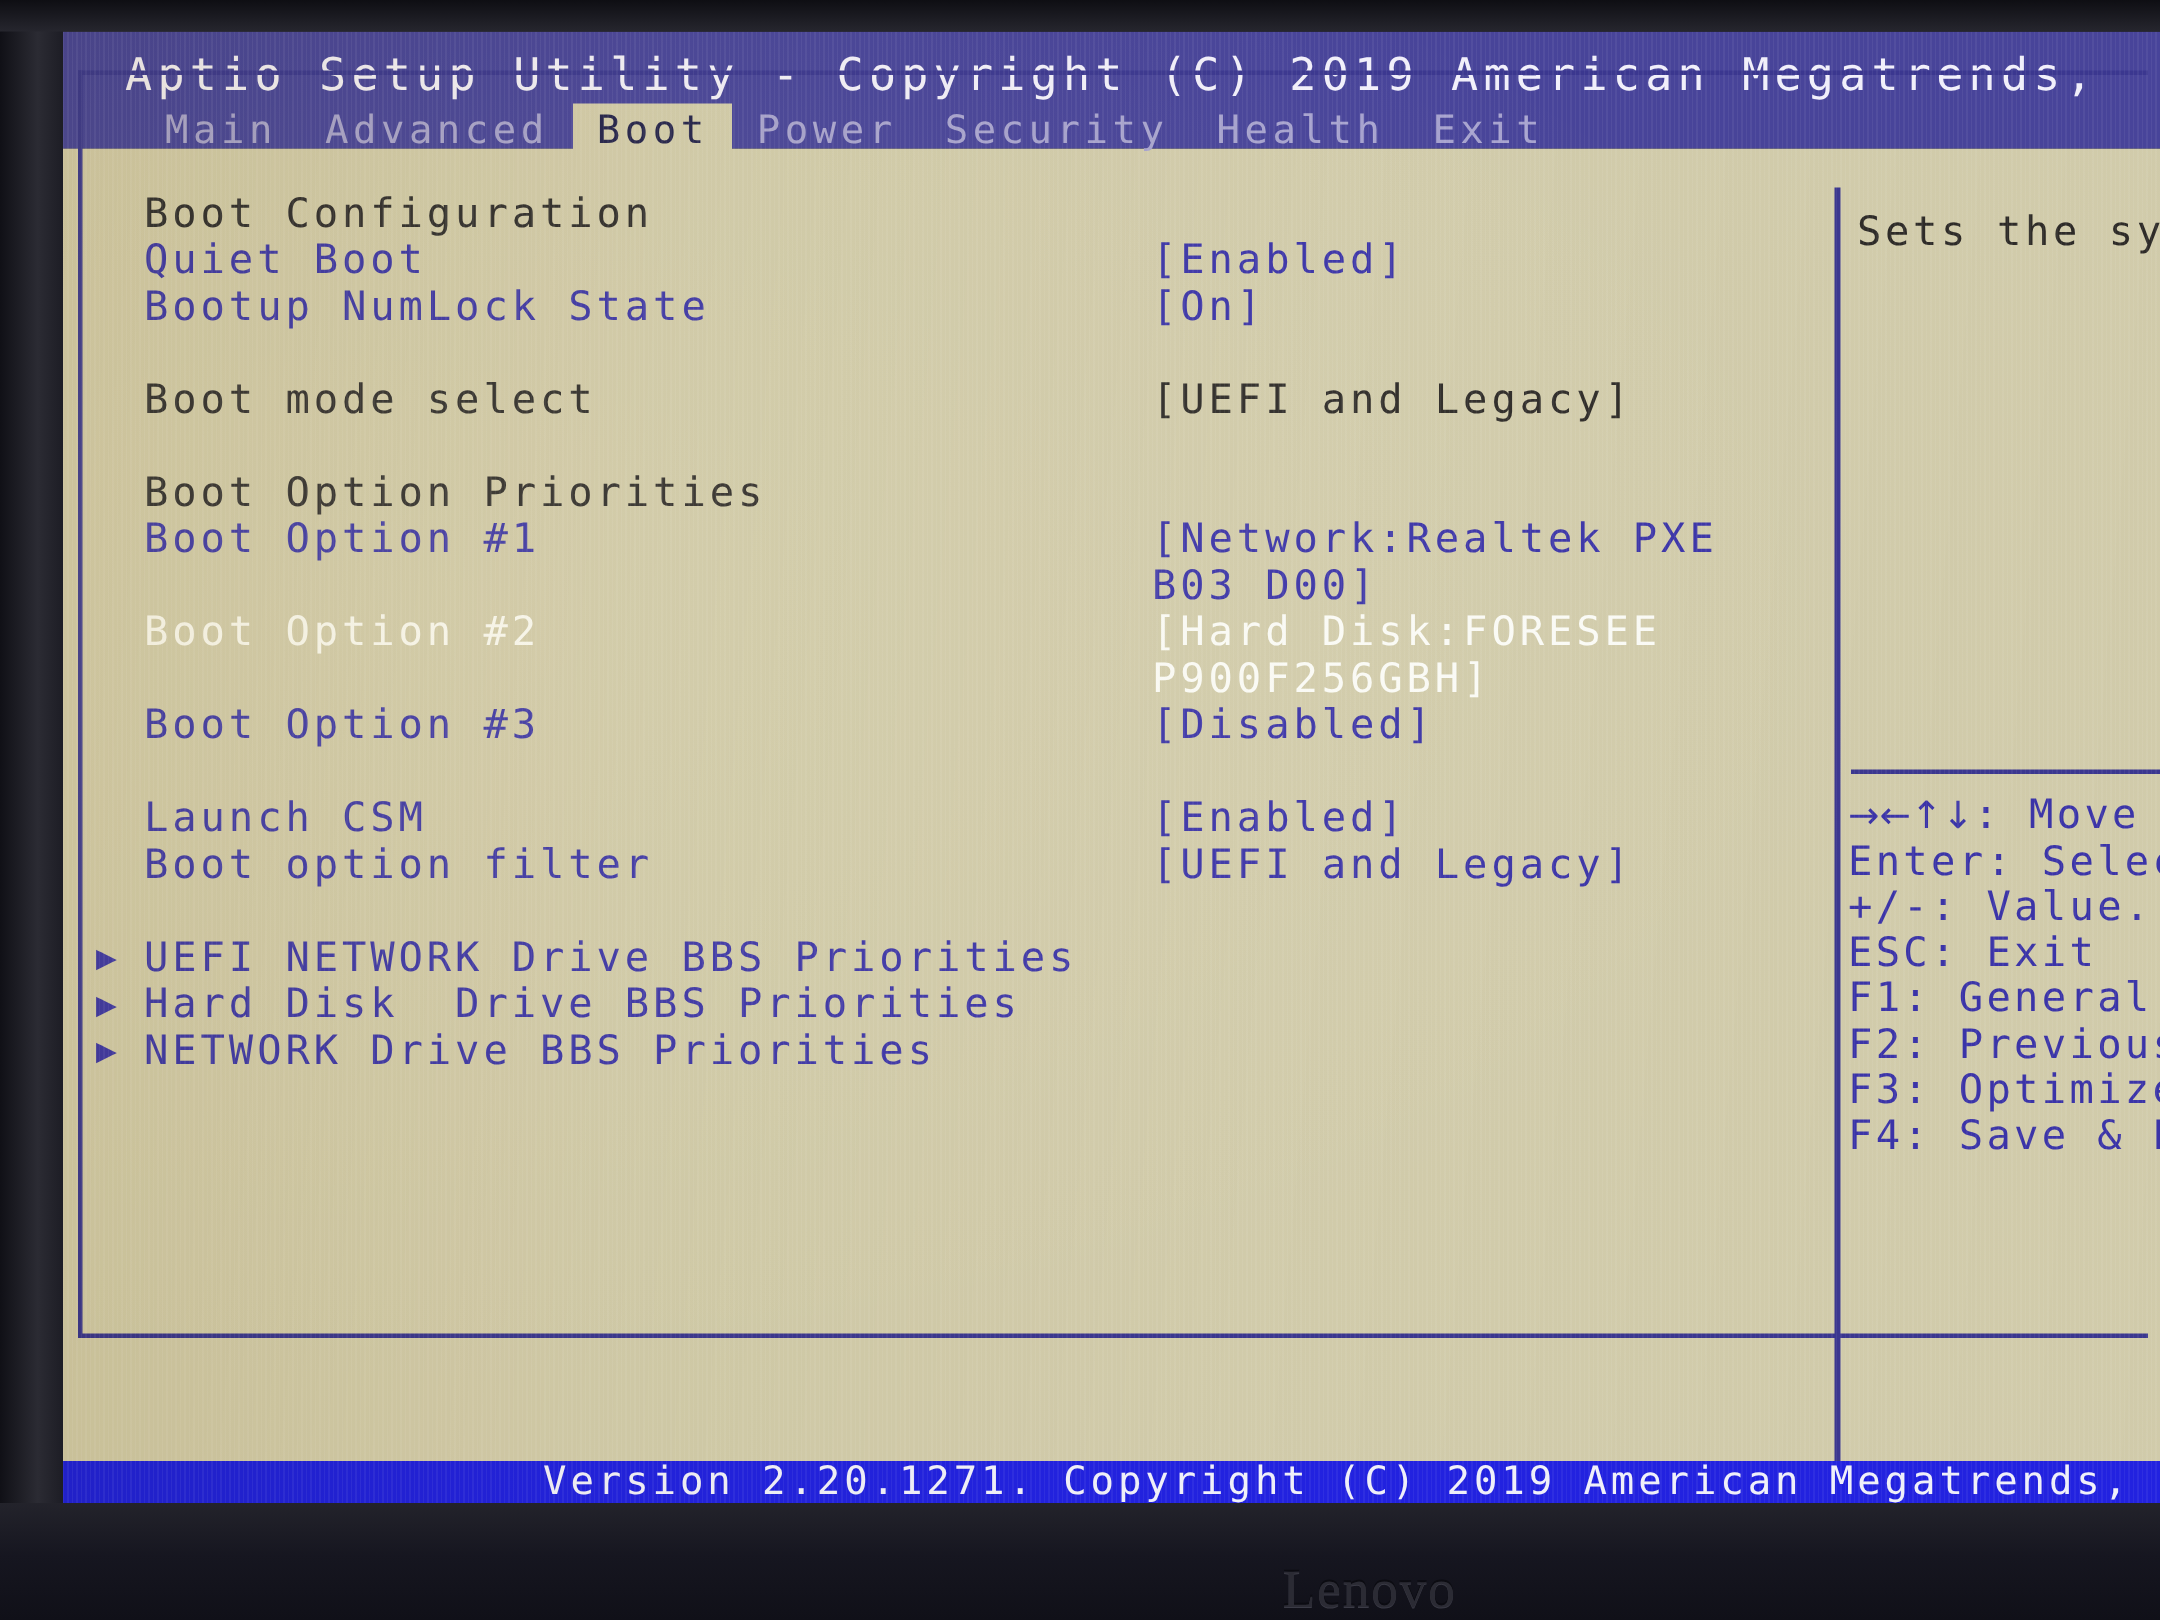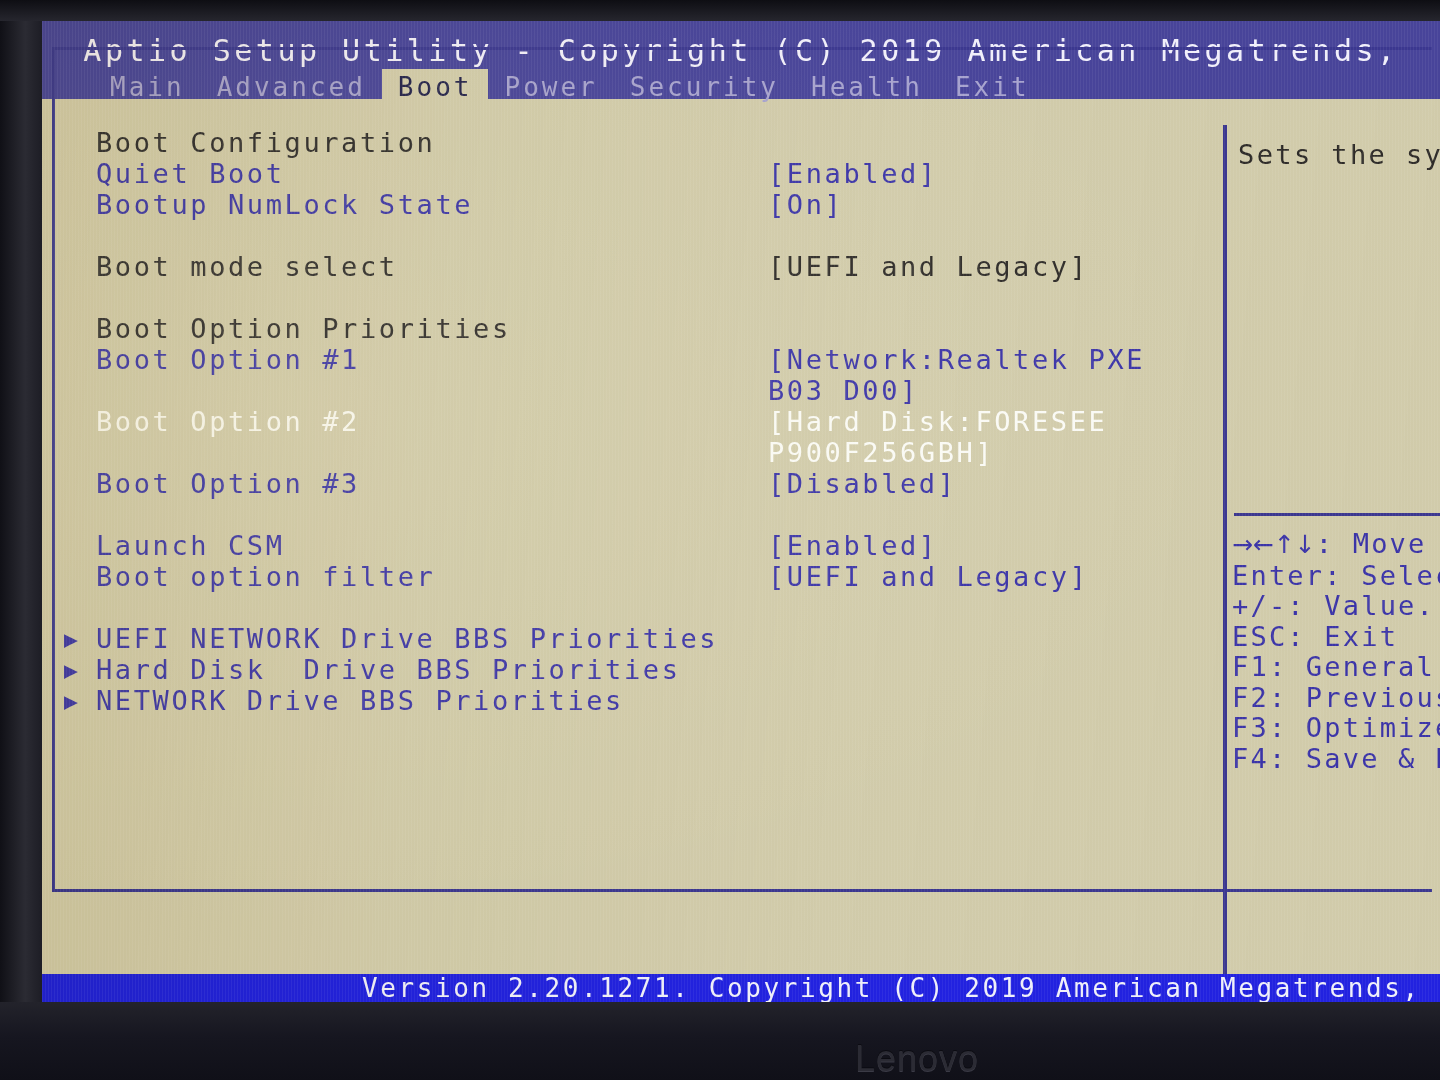--- a/index.html
+++ b/index.html
@@ -31,21 +31,21 @@
     background: linear-gradient(180deg,#0e0e13 0%, #26262e 100%);
     z-index: 40;
   }
   .bezel-bottom {
     position: absolute; left: 0; top: 1002px; width: 1440px; height: 78px;
     background: linear-gradient(180deg,#23232b 0%, #161620 45%, #101018 100%);
     z-index: 40;
   }
   .brand {
     position: absolute; left: 855px; top: 1038px;
-    font-family: Liberation Sans, sans-serif;
+    font-family: Liberation Serif, serif;
     font-size: 36px; letter-spacing: 1px;
     color: #2b2b34;
     text-shadow: 0 1px 0 #3b3b46, 0 -1px 0 #0c0c12;
     z-index: 41;
   }
 
   
   #screen {
     position: absolute;
     left: 42px; top: 21px;

